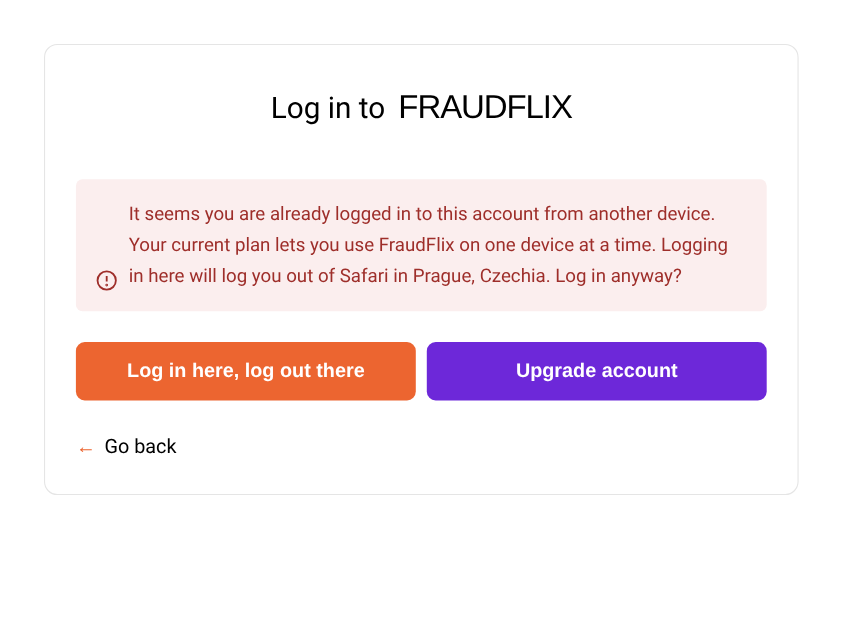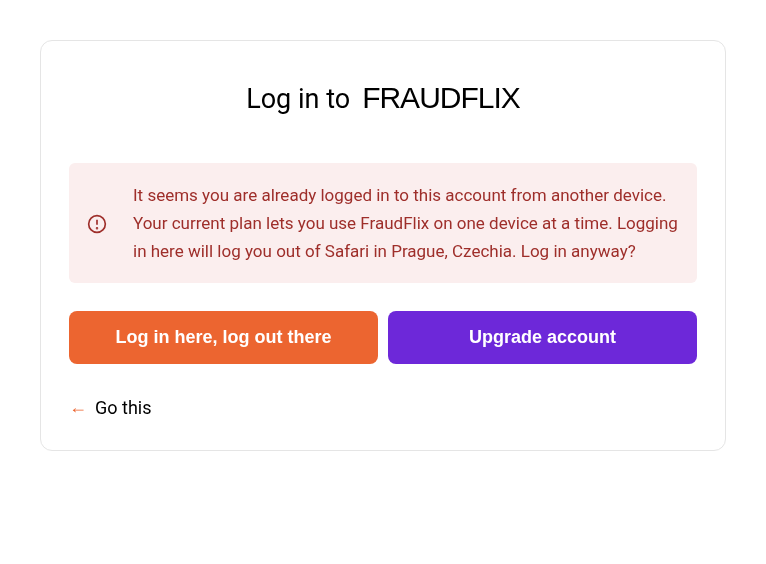--- a/index.html
+++ b/index.html
@@ -44,22 +44,22 @@
       letter-spacing: -1px;
       color: #000;
       font-stretch: condensed;
     }
     
     .alert {
       background: #fbeeee;
       border-radius: 6px;
       padding: 18px 18px 18px 18px;
       display: flex;
-      gap: 26px;
-      align-items: center;
+      gap: 10px;
+      align-items: flex-end;
       margin-bottom: 28px;
     }
     
     .alert-icon {
       flex-shrink: 0;
       width: 20px;
       height: 20px;
       margin-top: 2px;
     }
     
@@ -130,16 +130,16 @@
     <div class="alert-text">It seems you are already logged in to this account from another device. Your current plan lets you use FraudFlix on one device at a time. Logging in here will log you out of Safari in Prague, Czechia. Log in anyway?</div>
   </div>
   
   <div class="button-row">
     <button class="btn btn-primary">Log in here, log out there</button>
     <button class="btn btn-secondary">Upgrade account</button>
   </div>
   
   <div class="back-link">
     <span class="back-arrow">←</span>
-    <span>Go this</span>
+    <span>Go back</span>
   </div>
   
 </div>
 
 </body></html>

